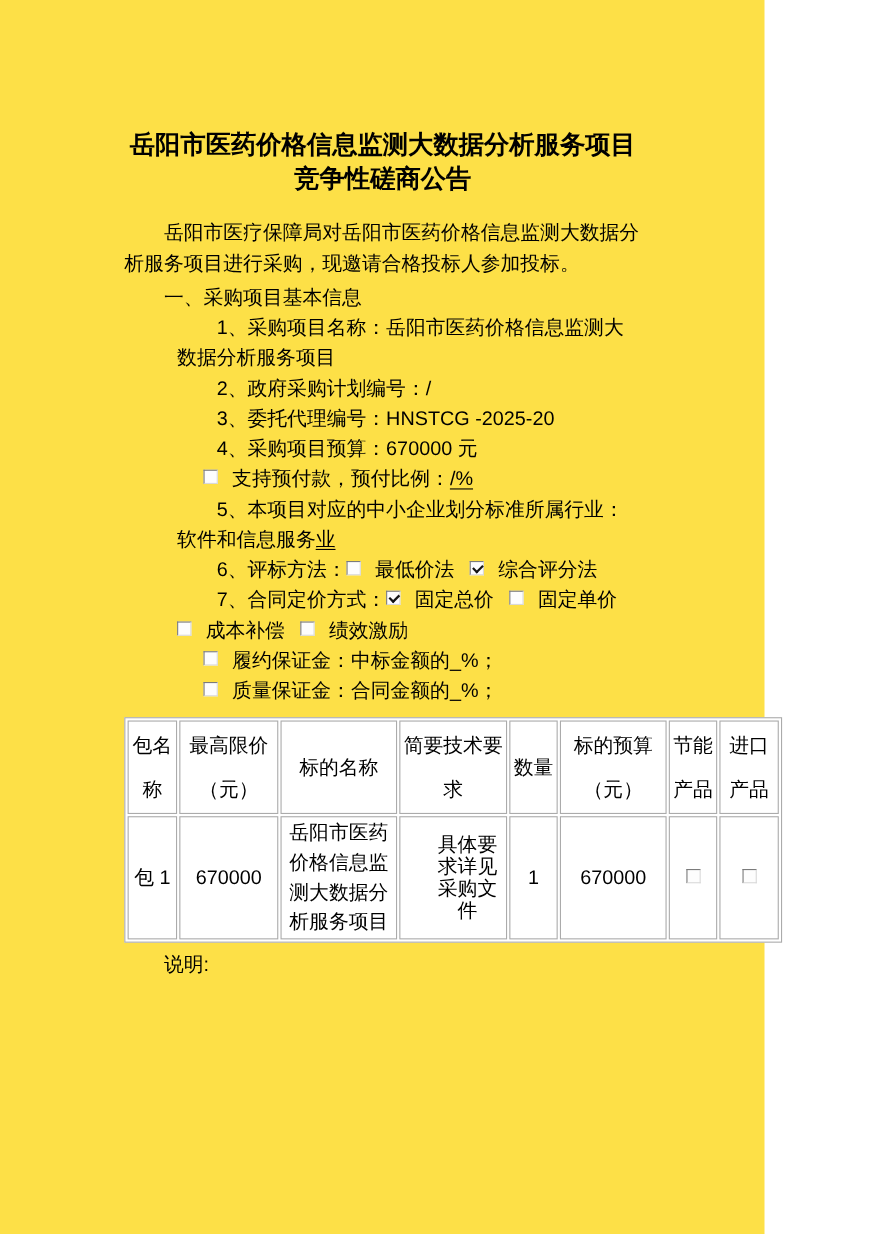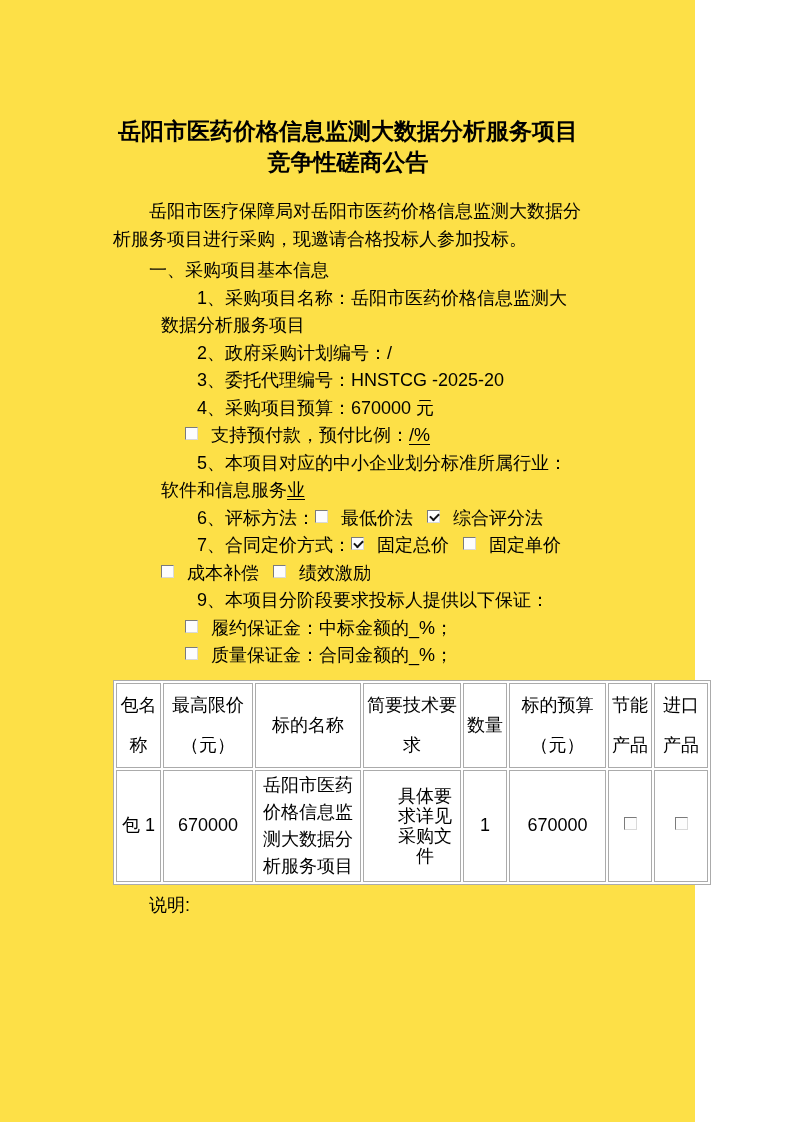--- a/index.html
+++ b/index.html
@@ -101,21 +101,20 @@
   <p class="item">4、采购项目预算：670000 元</p>
 
   <p class="sub"><span class="cb"></span><span>支持预付款，预付比例：</span><span class="u">/%</span></p>
 
   <p class="item"><span>5、本项目对应的中小企业划分标准所属行业：软件和信息服务</span><span class="u">业</span></p>
 
   <p class="item"><span>6、评标方法：</span><span class="cb"></span><span class="opt">最低价法</span><span class="cb checked"></span><span class="opt">综合评分法</span></p>
 
   <p class="item"><span>7、合同定价方式：</span><span class="cb checked"></span><span class="opt">固定总价</span><span class="cb"></span><span class="opt">固定单价</span><span class="cb"></span><span class="opt">成本补偿</span><span class="cb"></span><span class="opt">绩效激励</span></p>
 
-  <p class="item">9、本项目分阶段要求投标人提供以下保证：</p>
 
   <p class="sub"><span class="cb"></span><span>履约保证金：中标金额的_%；</span></p>
   <p class="sub"><span class="cb"></span><span>质量保证金：合同金额的_%；</span></p>
 
 
   <table class="req">
     <colgroup>
         <col>
         <col>
         <col>

